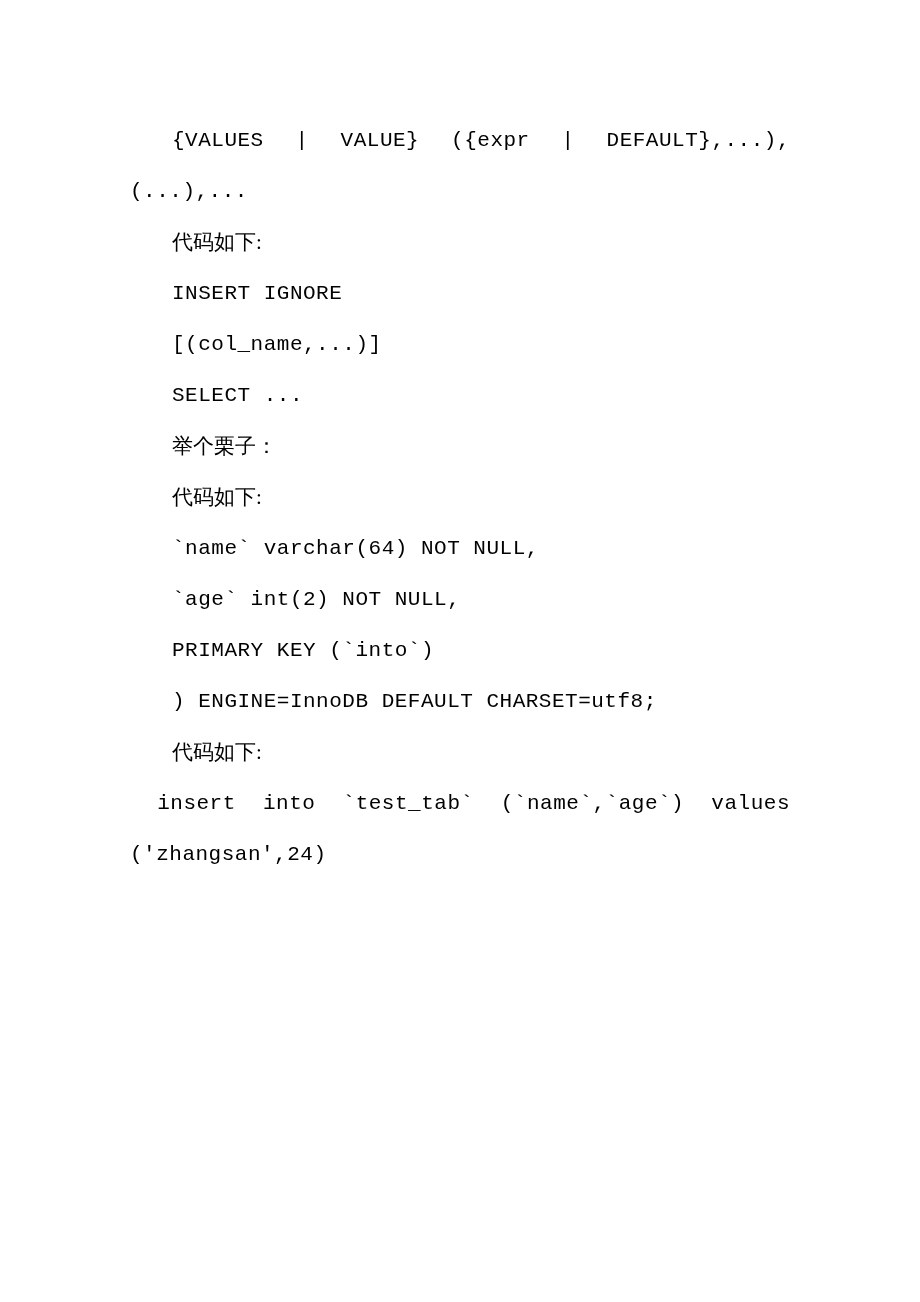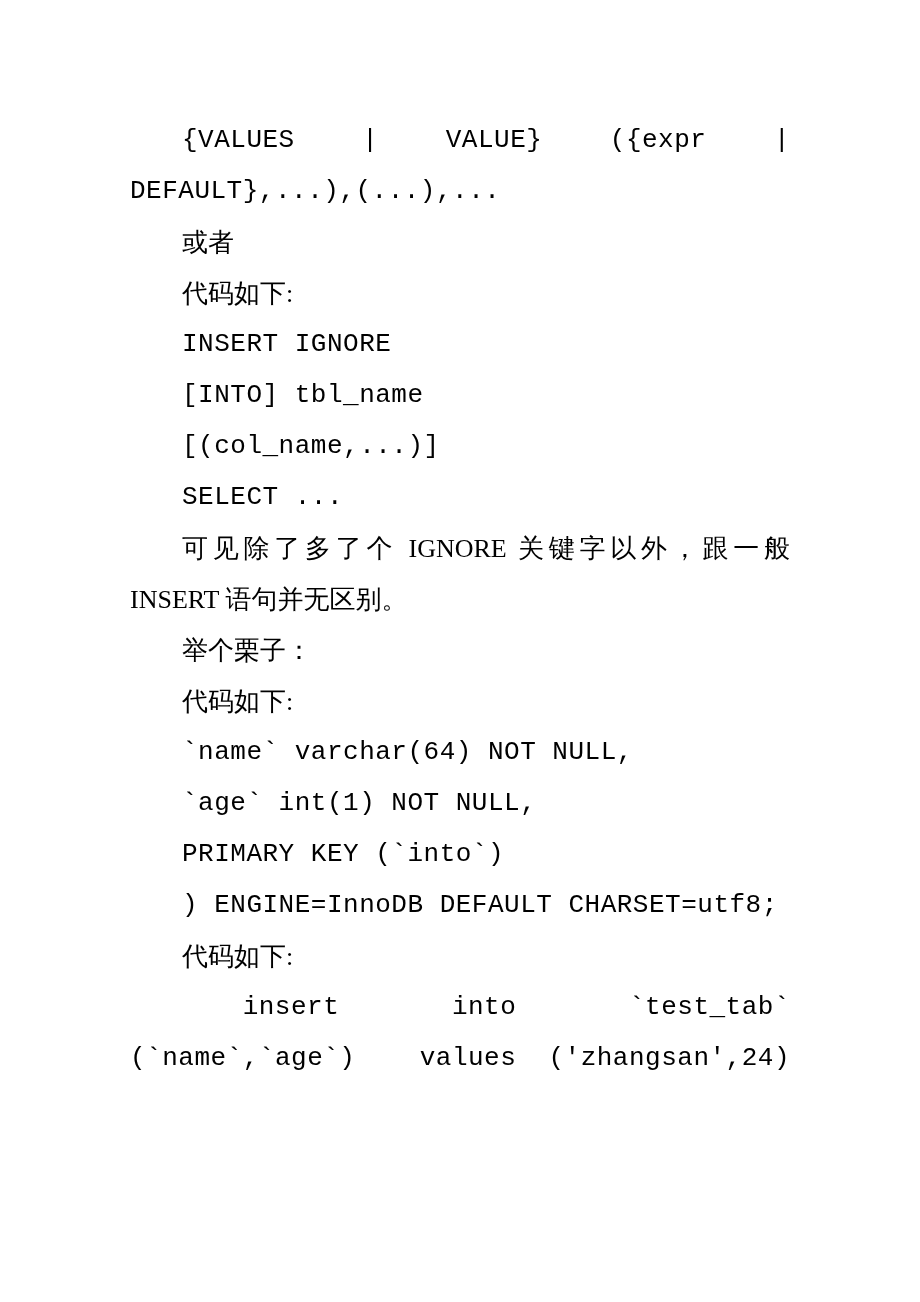--- a/index.html
+++ b/index.html
@@ -8,50 +8,47 @@
     background: #ffffff;
     width: 920px;
     font-family: "SimSun", "宋体", serif;
   }
   .page {
     padding: 115px 130px 100px 130px;
     box-sizing: border-box;
     width: 920px;
   }
   .line {
-    font-size: 26px;
+    font-size: 21px;
     line-height: 51px;
     color: #000000;
     white-space: pre-wrap;
     text-align: justify;
     text-justify: inter-ideograph;
   }
   .indent {
     text-indent: 2em;
   }
   .mono {
     font-family: "Courier New", "SimSun", monospace;
     letter-spacing: 0.5px;
   }
 </style>
 </head>
 <body>
 
 <div class="page">
   <div id="body-container">
       <div class="line indent mono">{VALUES | VALUE} ({expr | DEFAULT},...),(...),...</div>
-      <div class="line indent">或者</div>
       <div class="line indent">代码如下:</div>
       <div class="line indent mono">INSERT IGNORE</div>
-      <div class="line indent mono">[INTO] tbl_name</div>
       <div class="line indent mono">[(col_name,...)]</div>
       <div class="line indent mono">SELECT ...</div>
-      <div class="line indent">可见除了多了个 IGNORE 关键字以外，跟一般 INSERT 语句并无区别。</div>
       <div class="line indent">举个栗子：</div>
       <div class="line indent">代码如下:</div>
       <div class="line indent mono">`name` varchar(64) NOT NULL,</div>
-      <div class="line indent mono">`age` int(1) NOT NULL,</div>
+      <div class="line indent mono">`age` int(2) NOT NULL,</div>
       <div class="line indent mono">PRIMARY KEY (`into`)</div>
       <div class="line indent mono">) ENGINE=InnoDB DEFAULT CHARSET=utf8;</div>
       <div class="line indent">代码如下:</div>
       <div class="line mono" style="text-align-last: justify;">  insert  into  `test_tab`  (`name`,`age`)  values ('zhangsan',24)</div>
     </div>
 </div>
 
 </body></html>

